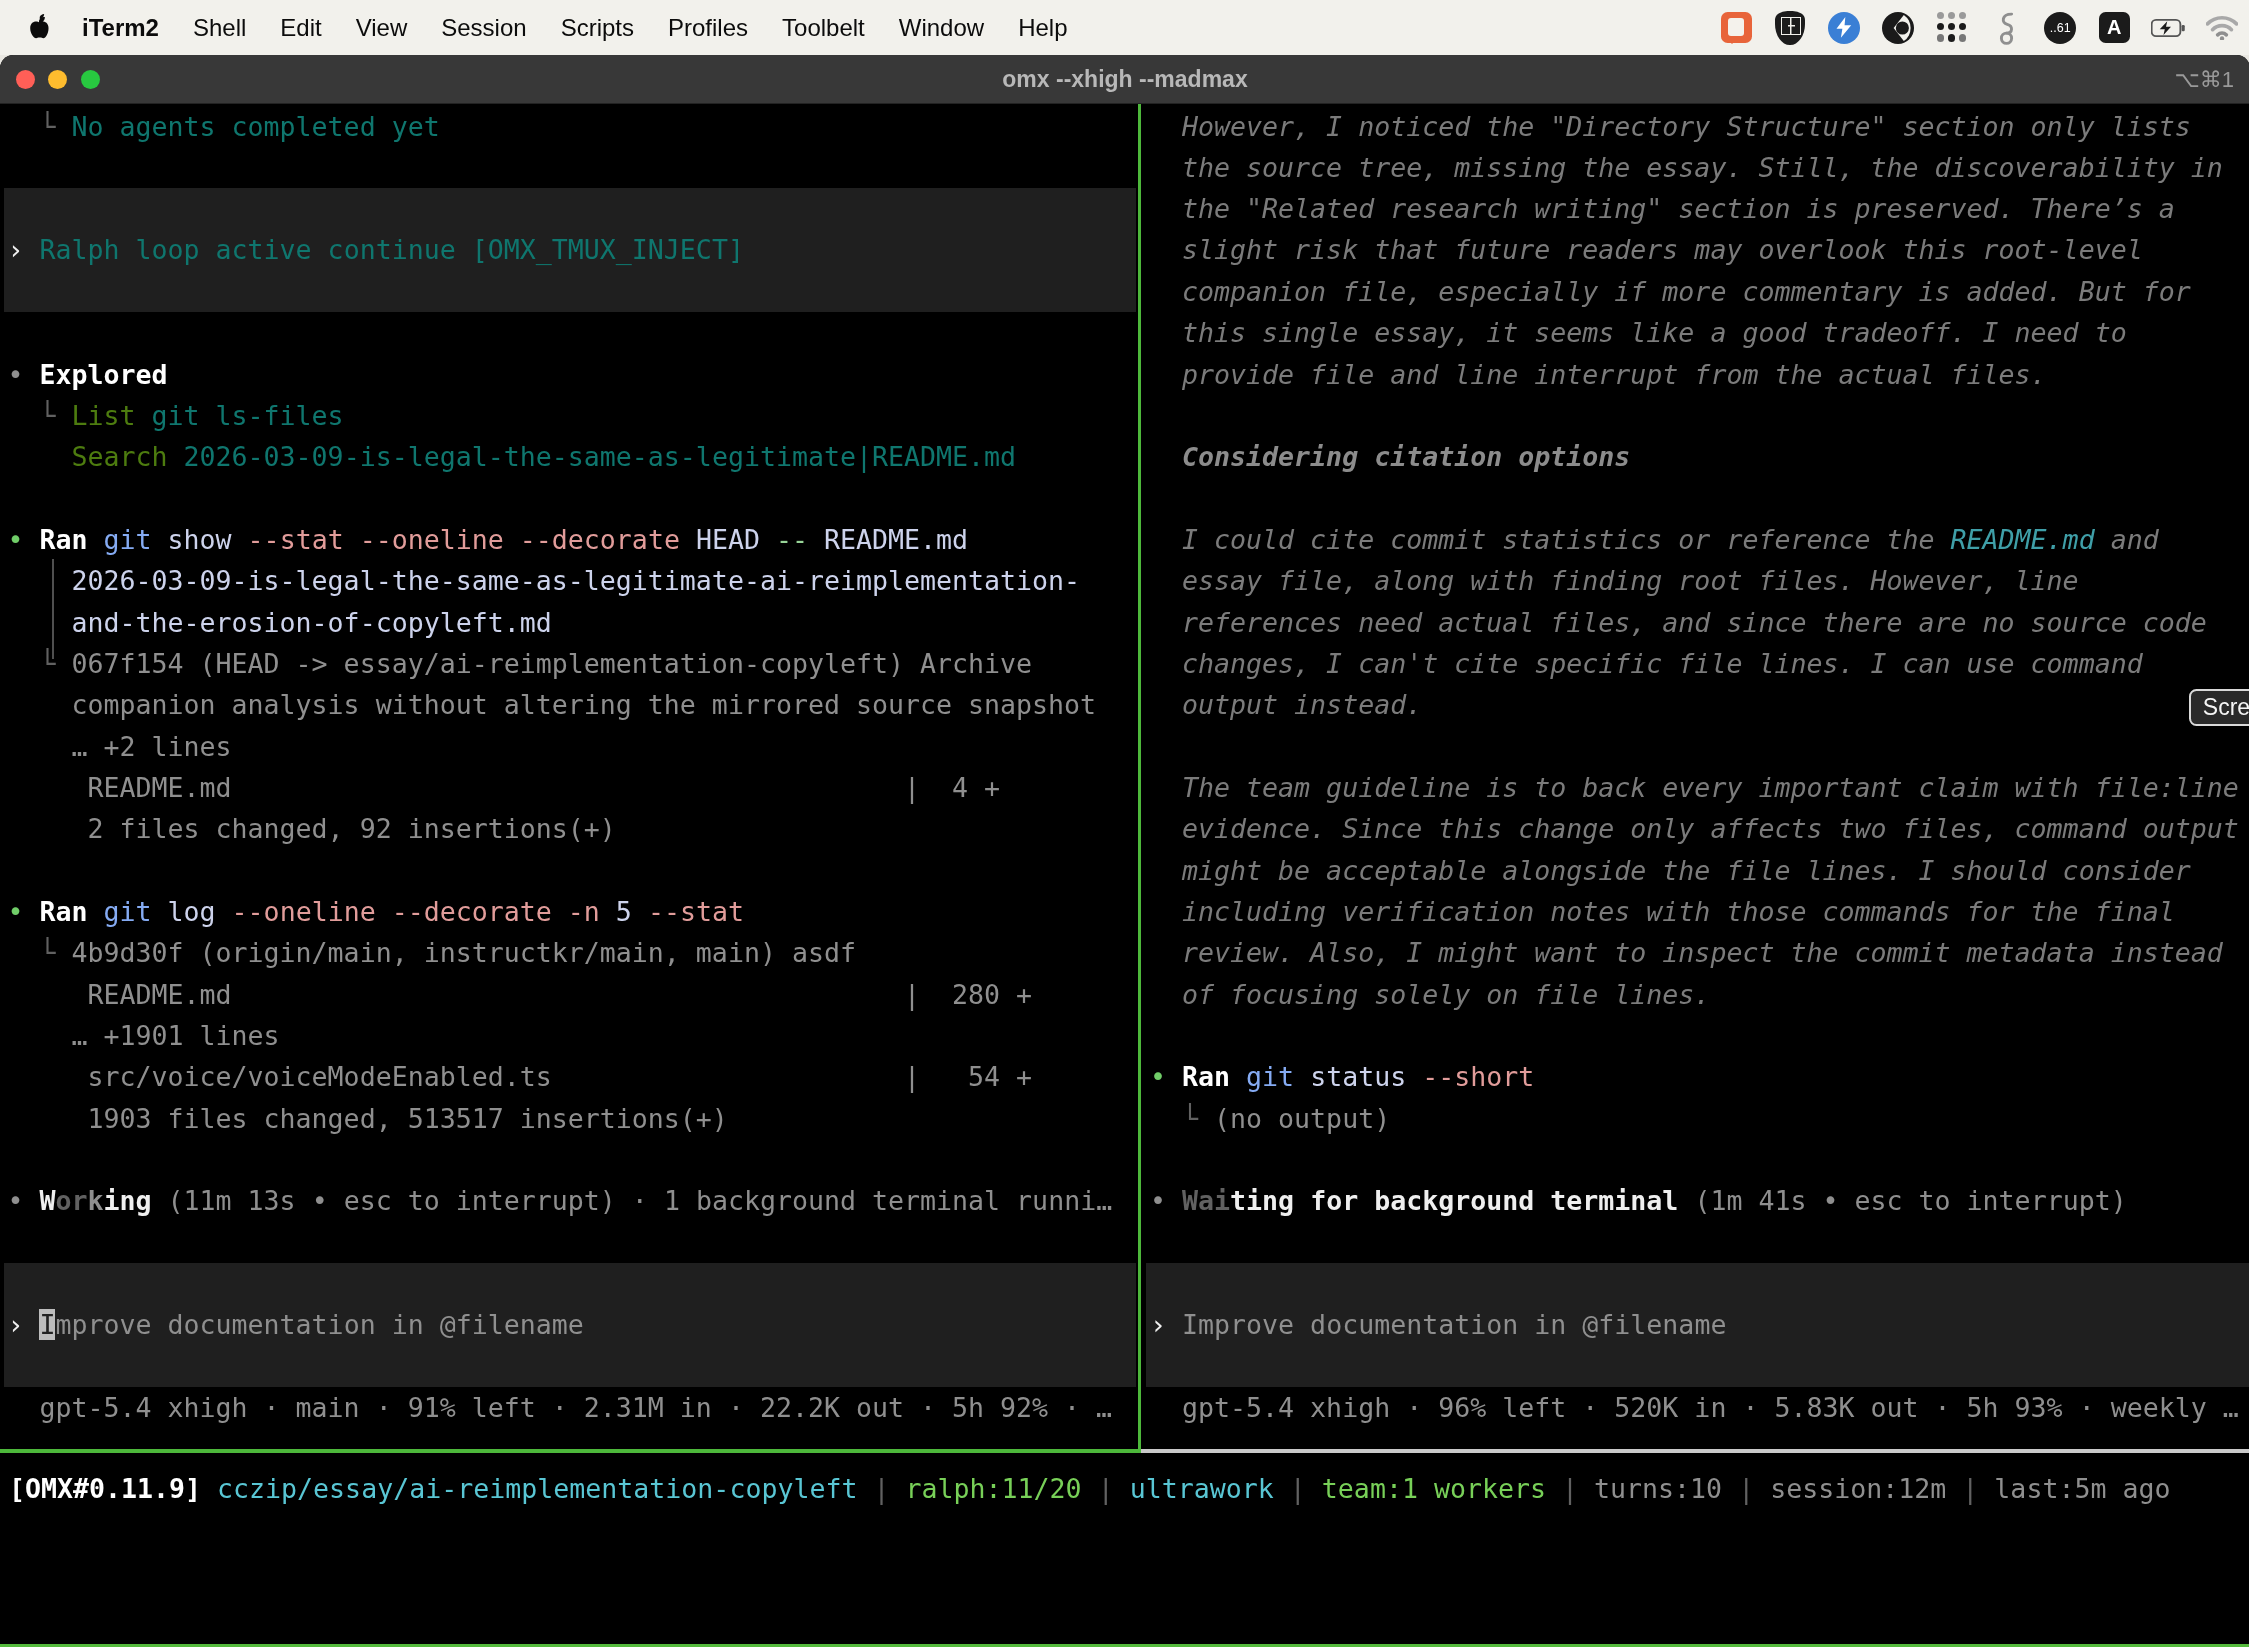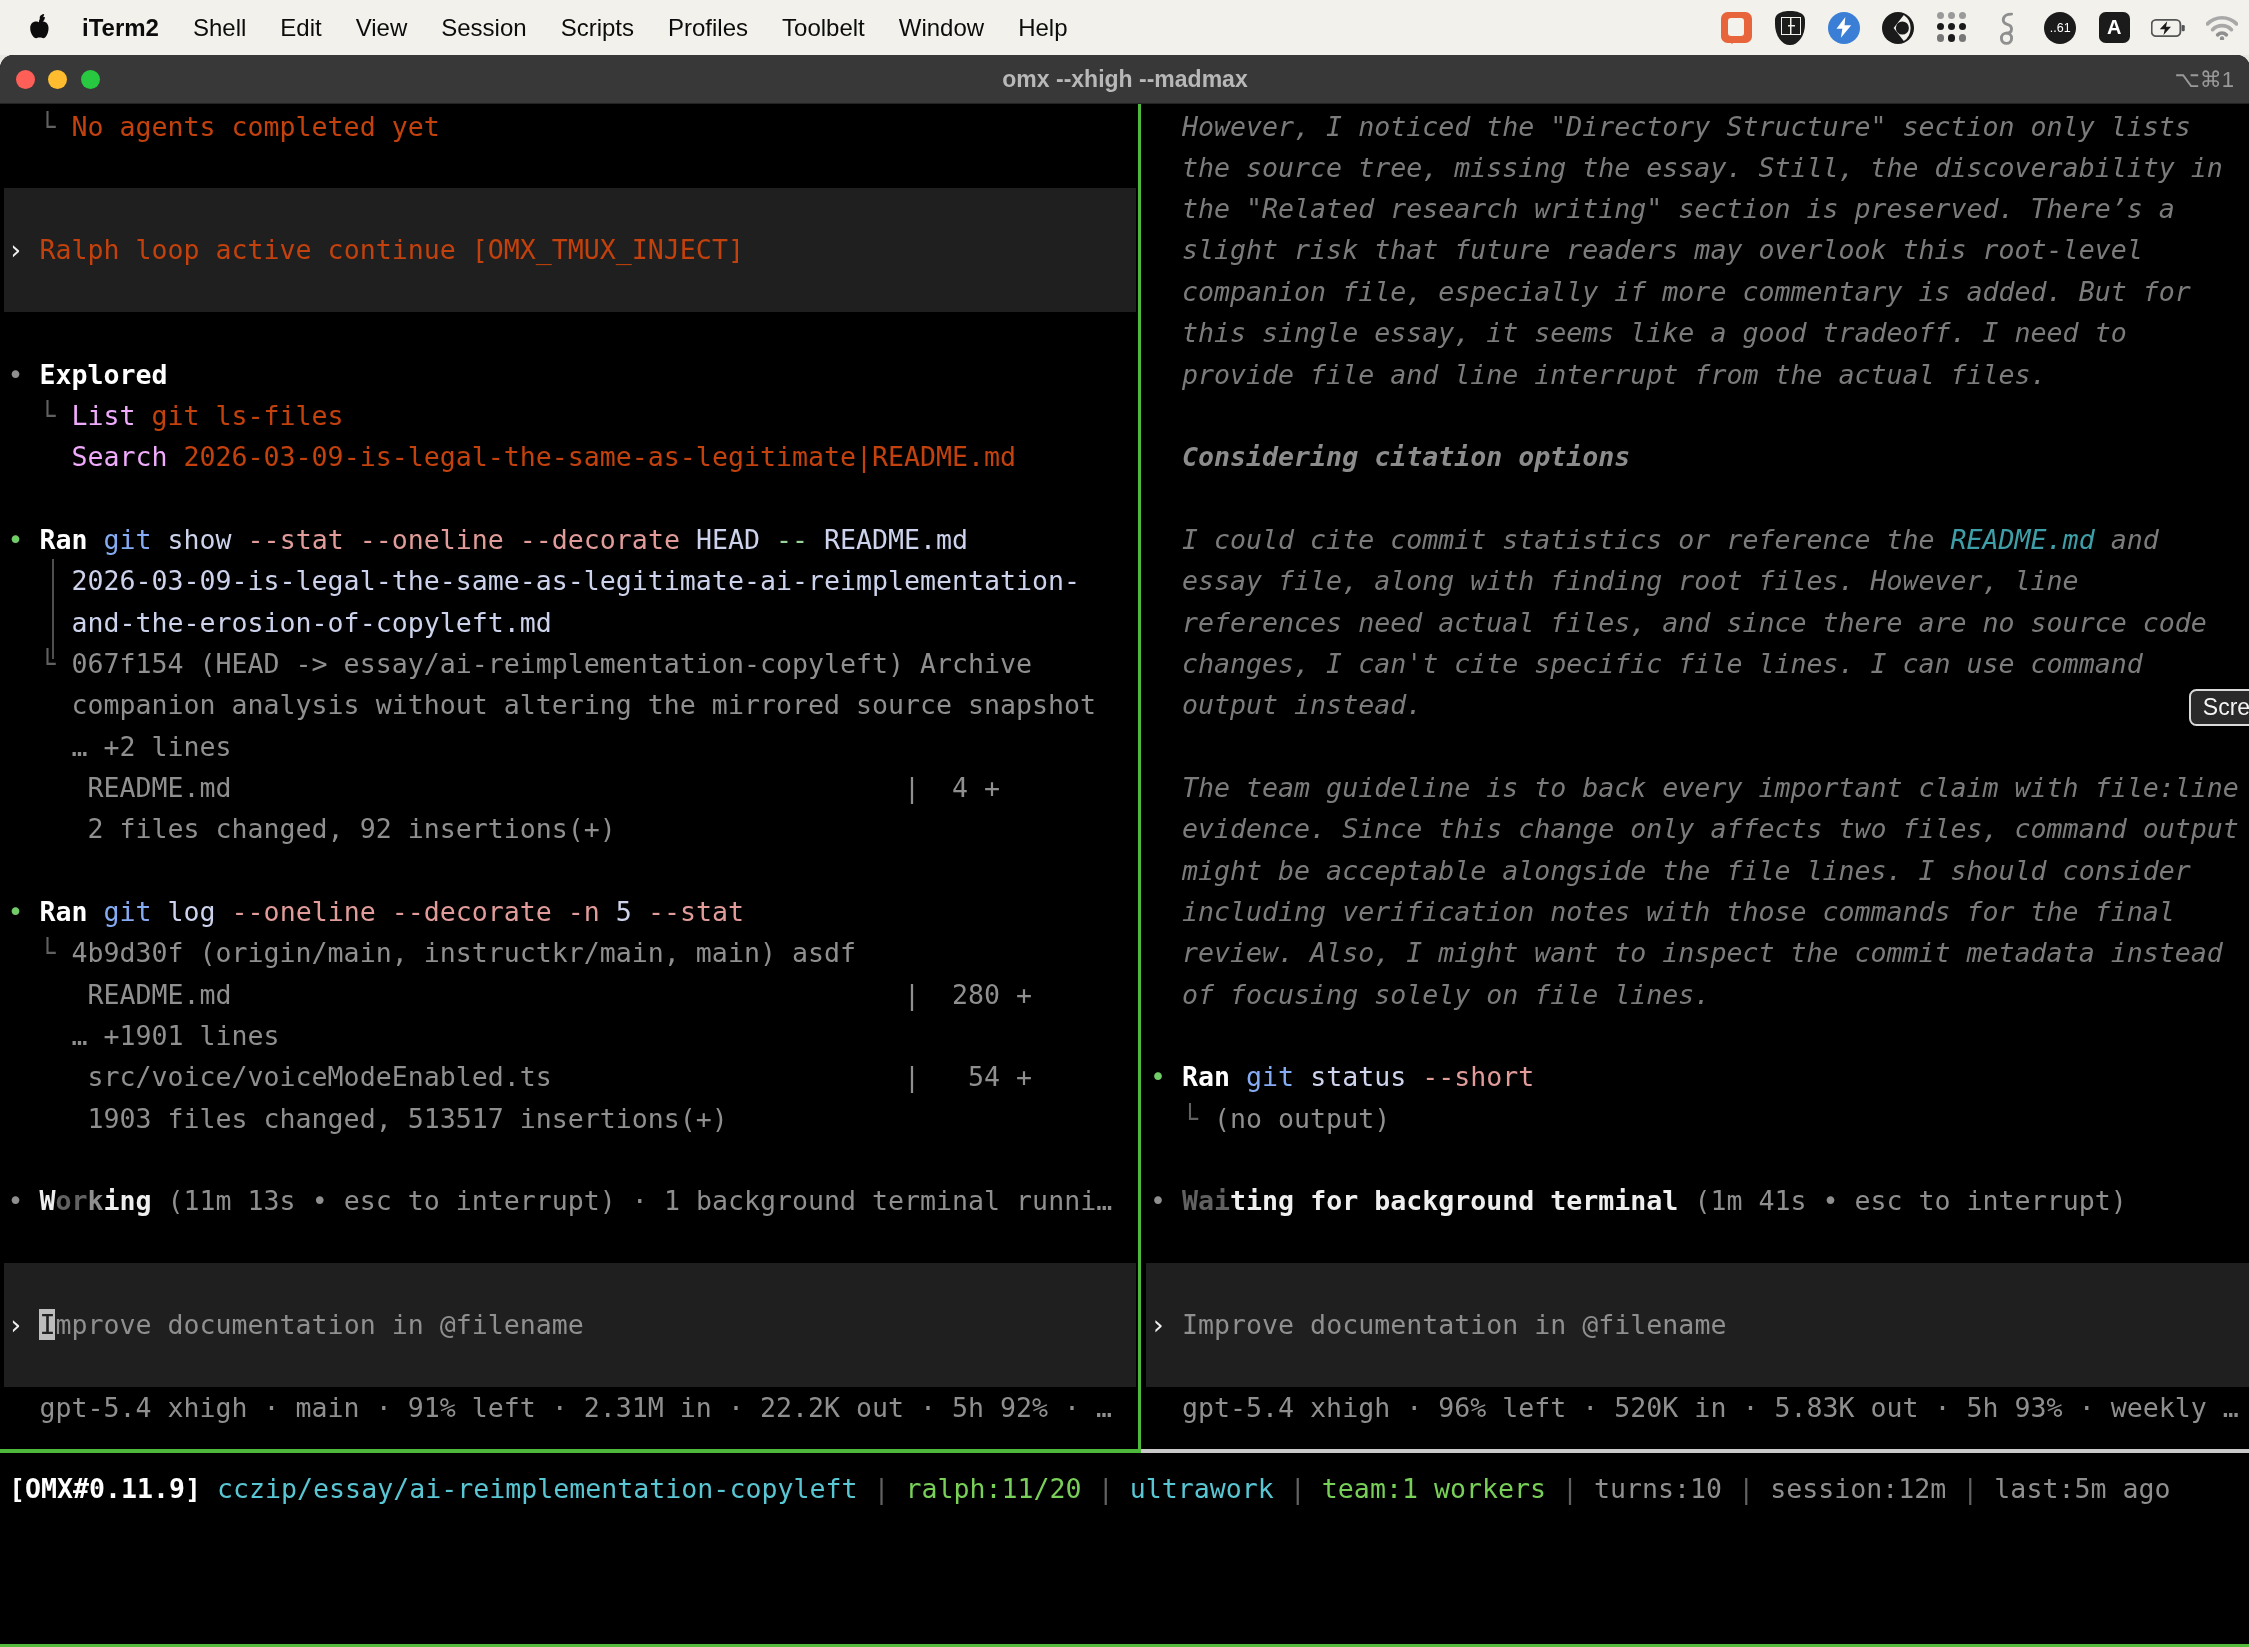--- a/index.html
+++ b/index.html
@@ -41,24 +41,24 @@
   .hdiv-gray  { position:absolute; left:1141px; top:1345px; width:1109px; height:3.7px; background:#c9c9c9; }
   #omx-status { position:absolute; left:8.9px; top:1364px; }
   .overlay { position:absolute; left:2189px; top:585px; width:89px; height:37px; background:#2a2a2a;
              border:2.2px solid #d9d9d9; border-radius:7.4px; color:#f5f5f5;
              font-family:"Liberation Sans", sans-serif; font-size:23px; line-height:32px; padding-left:11.8px; }
 
   
   .wb  { color:#ffffff; font-weight:bold; }
   .wt  { color:#efefef; }
   .b   { font-weight:bold; }
-  .lt  { color:#c2410c; }
+  .lt  { color:#0f766e; }
   .gy  { color:#8f8f8f; }
   .gy2 { color:#616161; }
-  .cy  { color:#f0abfc; }
+  .cy  { color:#4d7c0f; }
   .cyb { color:#59c6d4; }
   .bl  { color:#85abf3; }
   .lv  { color:#cdd3ec; }
   .sl  { color:#e19c9a; }
   .gn  { color:#70cd68; }
   .gn2 { color:#98d598; }
   .gnb { color:#78d058; }
   .it  { color:#7b7b7b; font-style:italic; }
   .itb { color:#8c8c8c; font-style:italic; font-weight:bold; }
   .itcy{ color:#3f9fa8; font-style:italic; }

